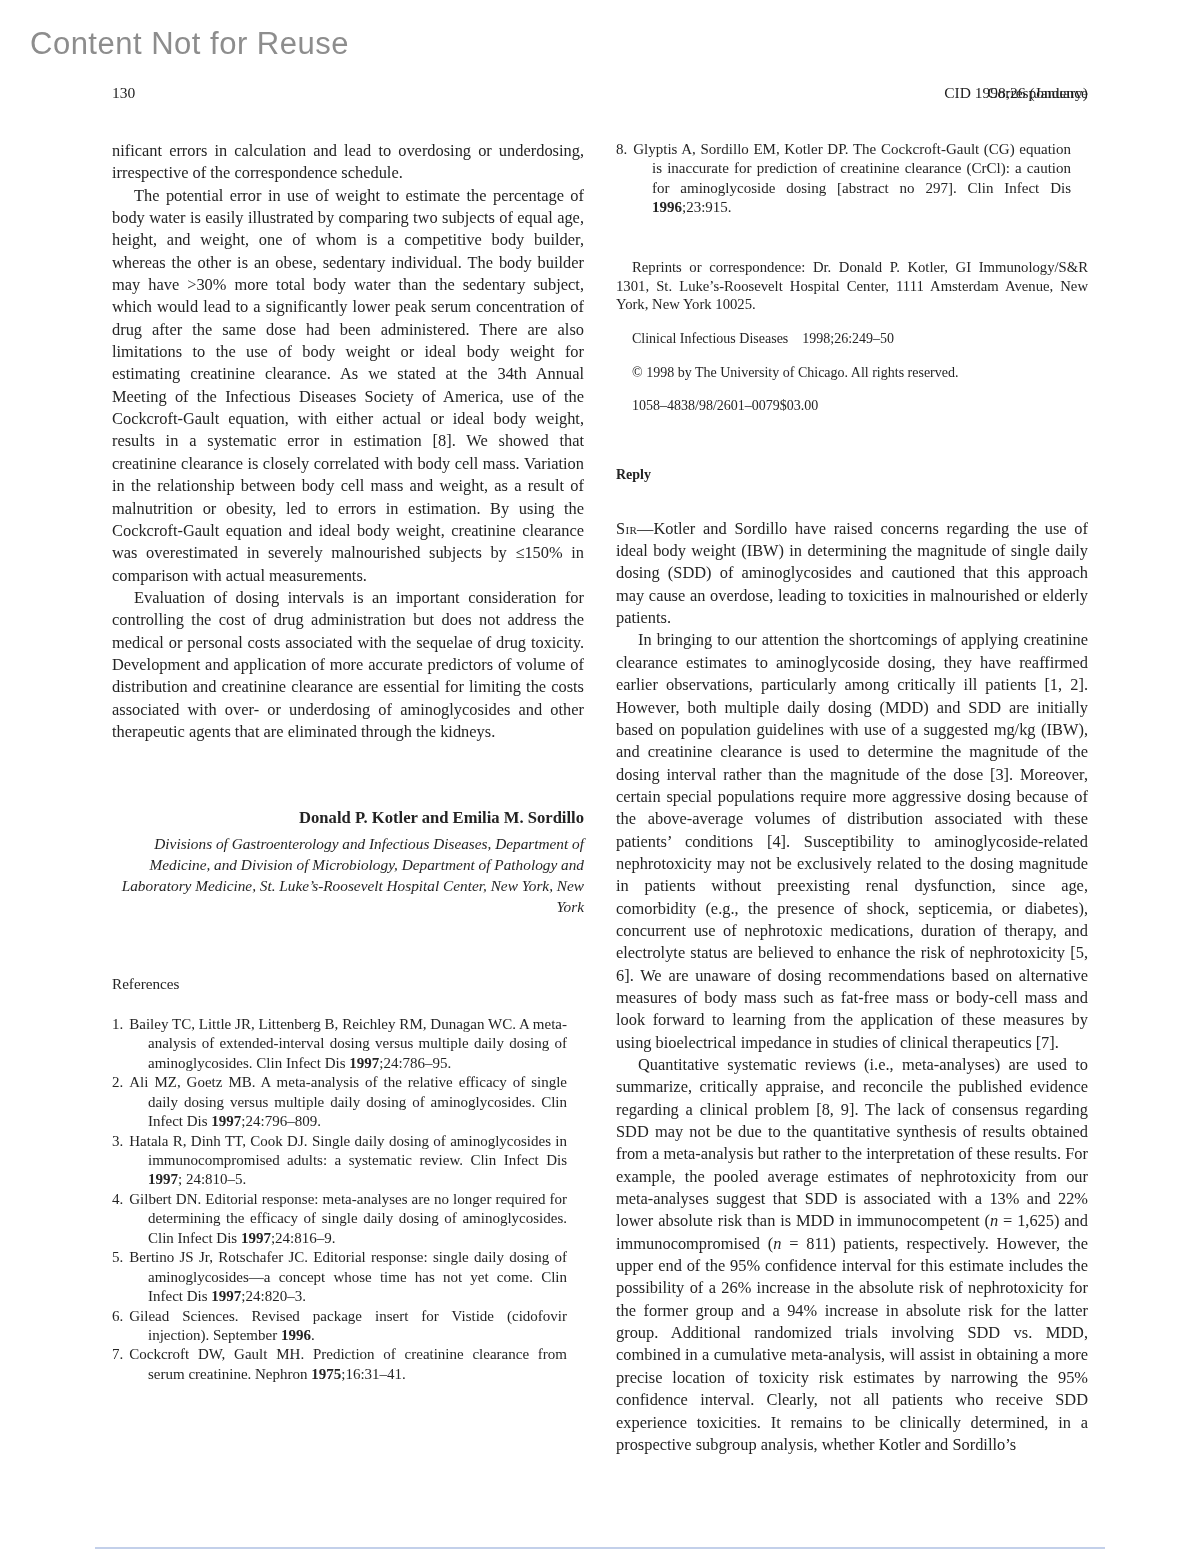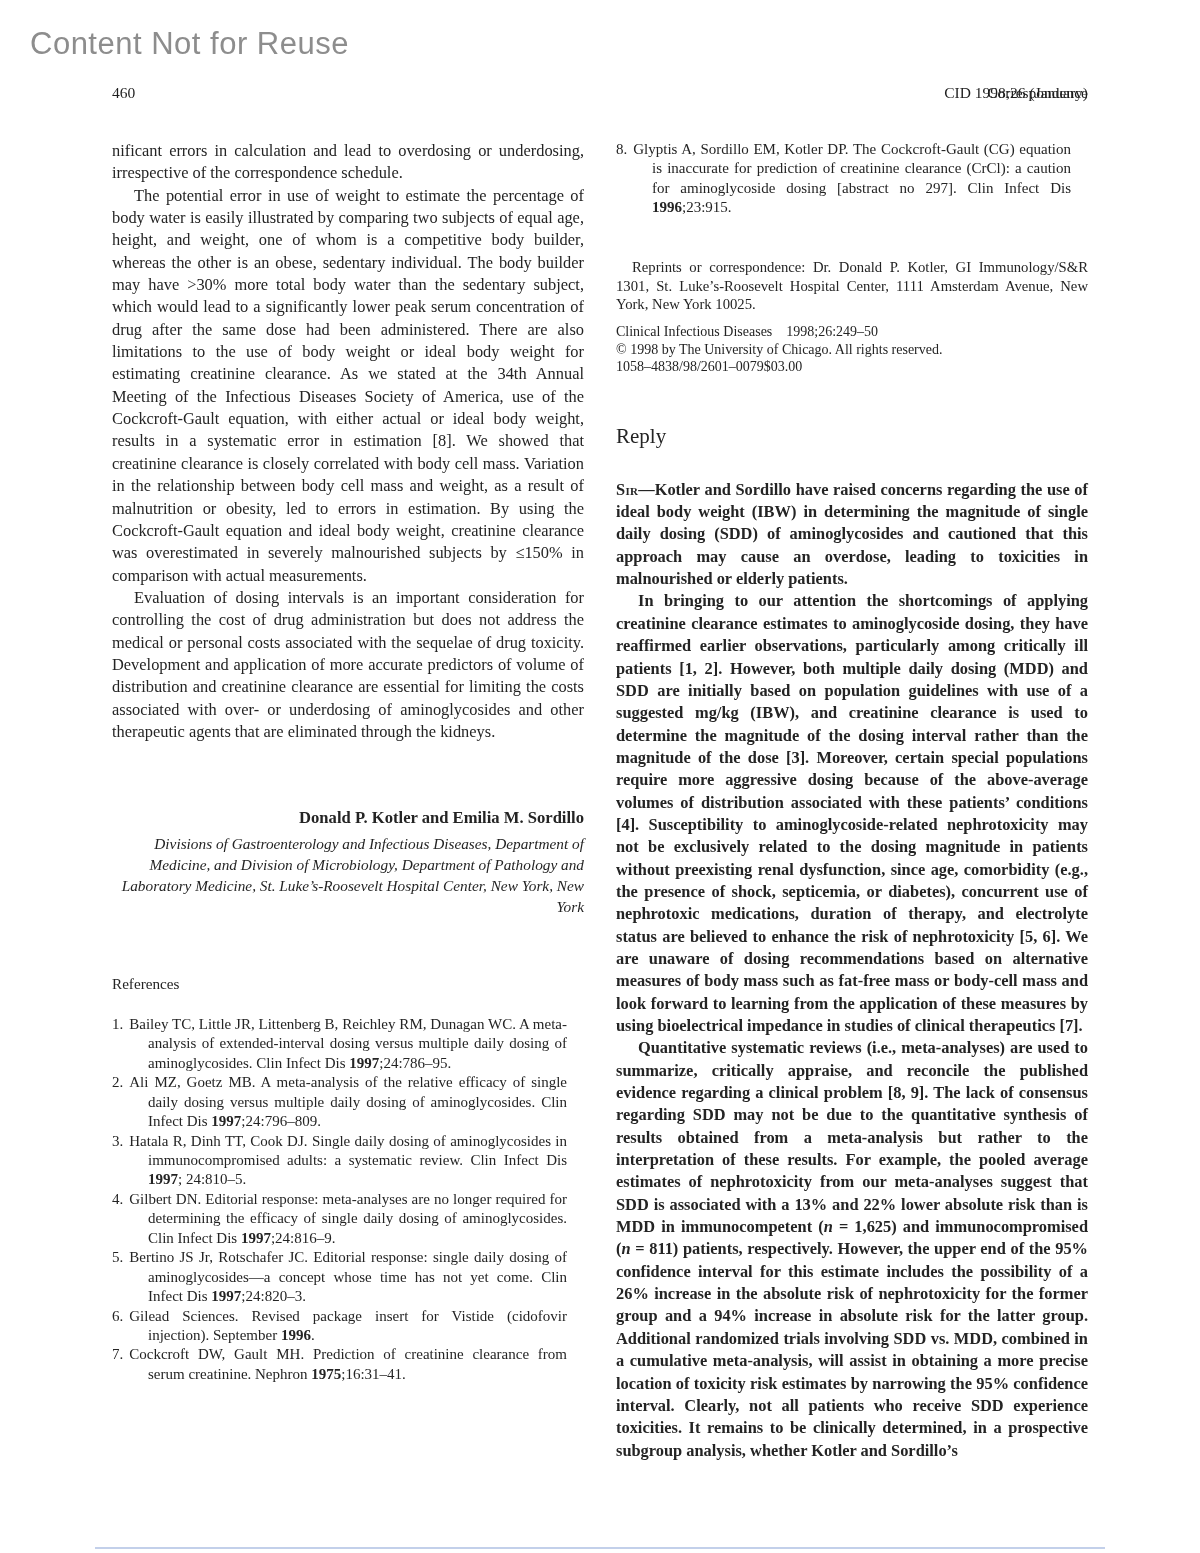--- a/index.html
+++ b/index.html
@@ -38,40 +38,40 @@
     font-size:15px; line-height:19.45px; margin:0; padding-left:36px;
     text-indent:-36px; text-align:justify;
   }
   .ref .ref-num { padding-right:6px; }
 
   .reprints {
     margin:40px 0 0 0; font-size:14.7px; line-height:18.8px;
     text-indent:16px; text-align:justify;
   }
   .journal-info { margin:9px 0 0 0; font-size:14px; line-height:17.4px; text-align:left; }
-  .journal-info div { margin:0; }
+  .journal-info div { margin:16px; }
 
-  .reply-heading { font-weight:normal; font-size:21px; margin:50px 0 0 0; text-align:left; text-indent:0; }
-  .reply-body { margin-top:31px;font-weight:bold; }
+  .reply-heading { font-weight:bold; font-size:14px; margin:50px 0 0 0; text-align:left; text-indent:0; }
+  .reply-body { margin-top:31px; }
 
   .bottom-rule {
     position:absolute; left:95px; top:1547px; width:1010px; height:2px;
     background:#c3d0ea;
   }
 </style>
 </head>
 <body>
 
 <div class="page">
 
   <div class="watermark">Content Not for Reuse</div>
 
   <div class="pagehead">
     <span class="center">Correspondence</span>
-    <span>460</span>
+    <span>130</span>
     <span>CID 1998;26 (January)</span>
   </div>
 
   <div class="col col-left">
     <p class="body noindent">nificant errors in calculation and lead to overdosing or underdosing, irrespective of the correspondence schedule.</p>
     <p class="body">The potential error in use of weight to estimate the percentage of body water is easily illustrated by comparing two subjects of equal age, height, and weight, one of whom is a competitive body builder, whereas the other is an obese, sedentary individual. The body builder may have &gt;30% more total body water than the sedentary subject, which would lead to a significantly lower peak serum concentration of drug after the same dose had been administered. There are also limitations to the use of body weight or ideal body weight for estimating creatinine clearance. As we stated at the 34th Annual Meeting of the Infectious Diseases Society of America, use of the Cockcroft-Gault equation, with either actual or ideal body weight, results in a systematic error in estimation [8]. We showed that creatinine clearance is closely correlated with body cell mass. Variation in the relationship between body cell mass and weight, as a result of malnutrition or obesity, led to errors in estimation. By using the Cockcroft-Gault equation and ideal body weight, creatinine clearance was overestimated in severely malnourished subjects by ≤150% in comparison with actual measurements.</p>
     <p class="body">Evaluation of dosing intervals is an important consideration for controlling the cost of drug administration but does not address the medical or personal costs associated with the sequelae of drug toxicity. Development and application of more accurate predictors of volume of distribution and creatinine clearance are essential for limiting the costs associated with over- or underdosing of aminoglycosides and other therapeutic agents that are eliminated through the kidneys.</p>
 
     <div class="signature">
       <p class="sig-authors">Donald P. Kotler and Emilia M. Sordillo</p>

